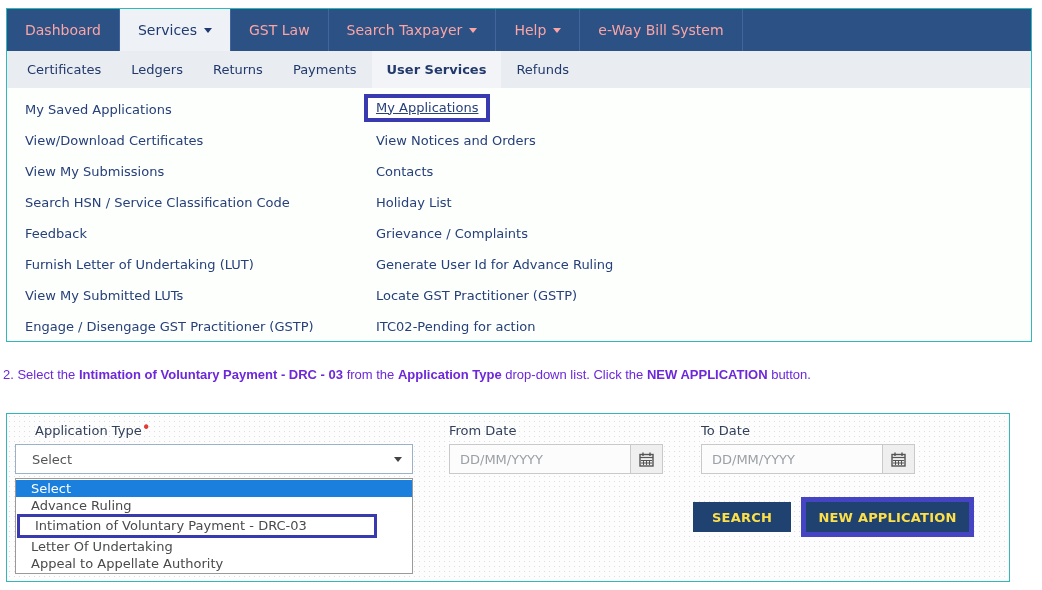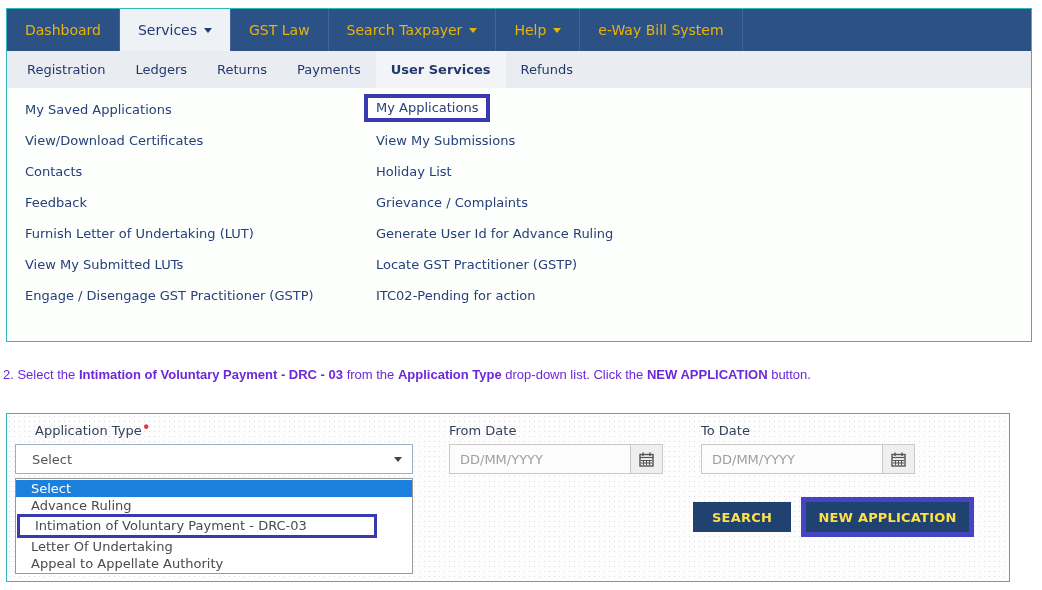--- a/index.html
+++ b/index.html
@@ -4,39 +4,39 @@
 <style>
   * { margin:0; padding:0; box-sizing:border-box; }
   body { background:#ffffff; font-family:"Liberation Sans", sans-serif; }
   .page { position:relative; width:1042px; height:590px; background:#fff; overflow:hidden; }
 
   
   .menu-panel { position:absolute; left:6px; top:8px; width:1026px; height:334px;
     border:1px solid #31b8b8; background:#fdfffd; }
 
   .topnav { display:flex; height:42px; background:#2b5185; }
-  .topnav .tab { display:flex; align-items:center; padding:0 18px; color:#eab308;
+  .topnav .tab { display:flex; align-items:center; padding:0 18px; color:#fca5a5;
     font-size:14px; font-family:"DejaVu Sans", sans-serif; cursor:pointer;
     border-right:1px solid #41659c; white-space:nowrap; }
   .topnav .tab.active { background:#eef1f6; color:#1f3a70; }
   .caret { display:inline-block; width:0; height:0; margin-left:7px;
     border-left:4px solid transparent; border-right:4px solid transparent;
     border-top:5px solid currentColor; }
 
   .subnav { display:flex; height:37px; background:#e9edf2; align-items:stretch; padding-left:5px; }
   .subnav .sub-item { display:flex; align-items:center; padding:0 15px; color:#22396b;
     font-size:13px; font-family:"DejaVu Sans", sans-serif; cursor:pointer; white-space:nowrap; }
   .subnav .sub-item.active { background:#f2f4f8;font-weight:bold; }
 
   .menu-grid { display:grid; grid-template-columns:351px auto; grid-auto-rows:31px;
     padding:6px 0 0 18px; align-items:center; }
   .menu-link { color:#27407a; font-size:13px; font-family:"DejaVu Sans", sans-serif;
     cursor:pointer; white-space:nowrap; }
   .annotated-link { display:inline-block; border:4px solid #3a3ab0; background:#fff;
-    padding:2px 8px 3px 8px; margin-left:-12px; position:relative; top:-2px; }
+    padding:2px 8px 3px 8px; margin-left:-12px; position:relative; top:-2px;text-decoration:underline; }
 
   
   .instruction { position:absolute; left:3px; top:366px; width:1030px; font-size:13px;
     color:#6d28d9; line-height:17px; }
   .instruction b { font-weight:bold; }
 
   
   .form-panel { position:absolute; left:6px; top:413px; width:1004px; height:169px;
     border:1px solid #31b8b8; background-color:#fdfdfd;
     background-image:radial-gradient(#dedede 0.8px, transparent 0.9px);
@@ -101,36 +101,38 @@
       <div class="tab">
         <span>Help</span>
         <span class="caret"></span>
       </div>
       <div class="tab">
         <span>e-Way Bill System</span>
       </div>
     </div>
 
     <div class="subnav">
-      <div class="sub-item">Registration</div>
+      <div class="sub-item">Certificates</div>
       <div class="sub-item">Ledgers</div>
       <div class="sub-item">Returns</div>
       <div class="sub-item">Payments</div>
       <div class="sub-item active">User Services</div>
       <div class="sub-item">Refunds</div>
     </div>
 
     <div class="menu-grid">
       <div class="menu-link">My Saved Applications</div>
       <div>
         <span class="menu-link annotated-link">My Applications</span>
       </div>
       <div class="menu-link">View/Download Certificates</div>
+      <div class="menu-link">View Notices and Orders</div>
       <div class="menu-link">View My Submissions</div>
       <div class="menu-link">Contacts</div>
+      <div class="menu-link">Search HSN / Service Classification Code</div>
       <div class="menu-link">Holiday List</div>
       <div class="menu-link">Feedback</div>
       <div class="menu-link">Grievance / Complaints</div>
       <div class="menu-link">Furnish Letter of Undertaking (LUT)</div>
       <div class="menu-link">Generate User Id for Advance Ruling</div>
       <div class="menu-link">View My Submitted LUTs</div>
       <div class="menu-link">Locate GST Practitioner (GSTP)</div>
       <div class="menu-link">Engage / Disengage GST Practitioner (GSTP)</div>
       <div class="menu-link">ITC02-Pending for action</div>
     </div>

